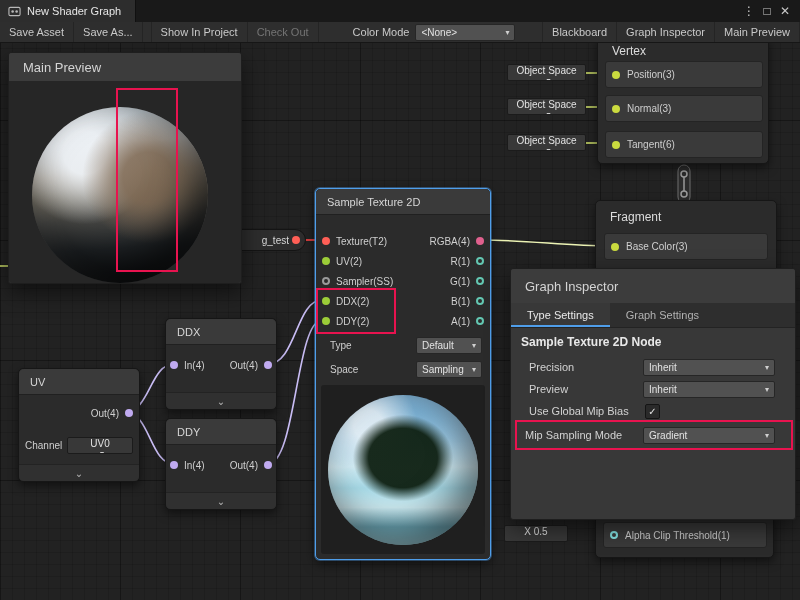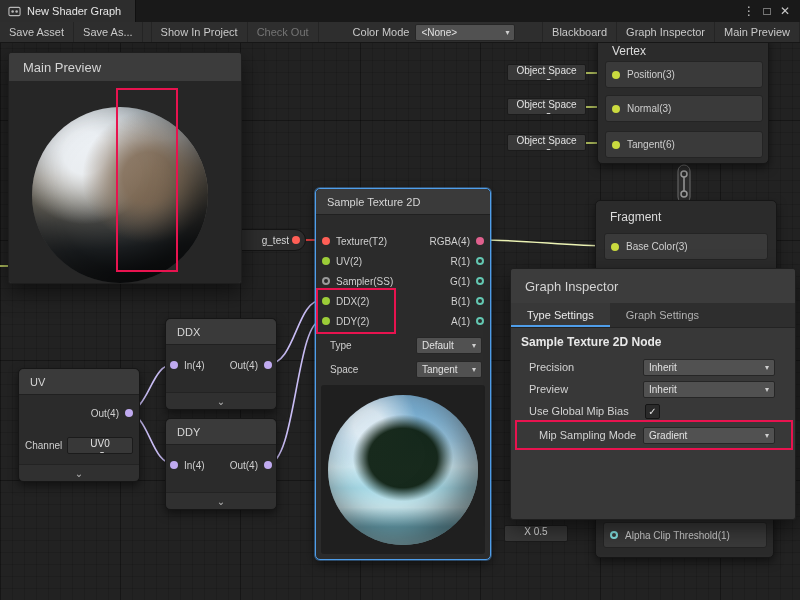--- a/index.html
+++ b/index.html
@@ -292,21 +292,21 @@
       <div class="setrow" style="top:146px;">
         <span class="plabel">Type</span>
         <span class="dd setdd">
           <span>Default</span>
           <span class="arrow">▾</span>
         </span>
       </div>
       <div class="setrow" style="top:170px;">
         <span class="plabel">Space</span>
         <span class="dd setdd">
-          <span>Tangent</span>
+          <span>Sampling</span>
           <span class="arrow">▾</span>
         </span>
       </div>
       <div class="npreview" style="top:196px;">
         <div class="sphere sphere-tree" style="left:7px;top:10px;width:150px;height:150px;"></div>
       </div>
     </div>
 
     <div class="panel" style="left:8px;top:52px;width:234px;height:232px;">
       <div class="pheader" style="height:28px;">
@@ -344,21 +344,21 @@
           <span class="arrow">▾</span>
         </span>
       </div>
       <div class="irow" style="top:132px;">
         <span class="lbl">Use Global Mip Bias</span>
         <span class="checkbox">
           <span>✓</span>
         </span>
       </div>
       <div class="irow" style="top:156px;">
-        <span class="lbl" style="margin-left:28px;">Mip Sampling Mode</span>
+        <span class="lbl" style="margin-left:14px;">Mip Sampling Mode</span>
         <span class="dd ictl">
           <span>Gradient</span>
           <span class="arrow">▾</span>
         </span>
       </div>
     </div>
 
     <div class="annotation" style="left:116px;top:88px;width:58px;height:180px;"></div>
     <div class="annotation" style="left:316px;top:288px;width:76px;height:42px;"></div>
     <div class="annotation" style="left:515px;top:420px;width:274px;height:26px;"></div>

